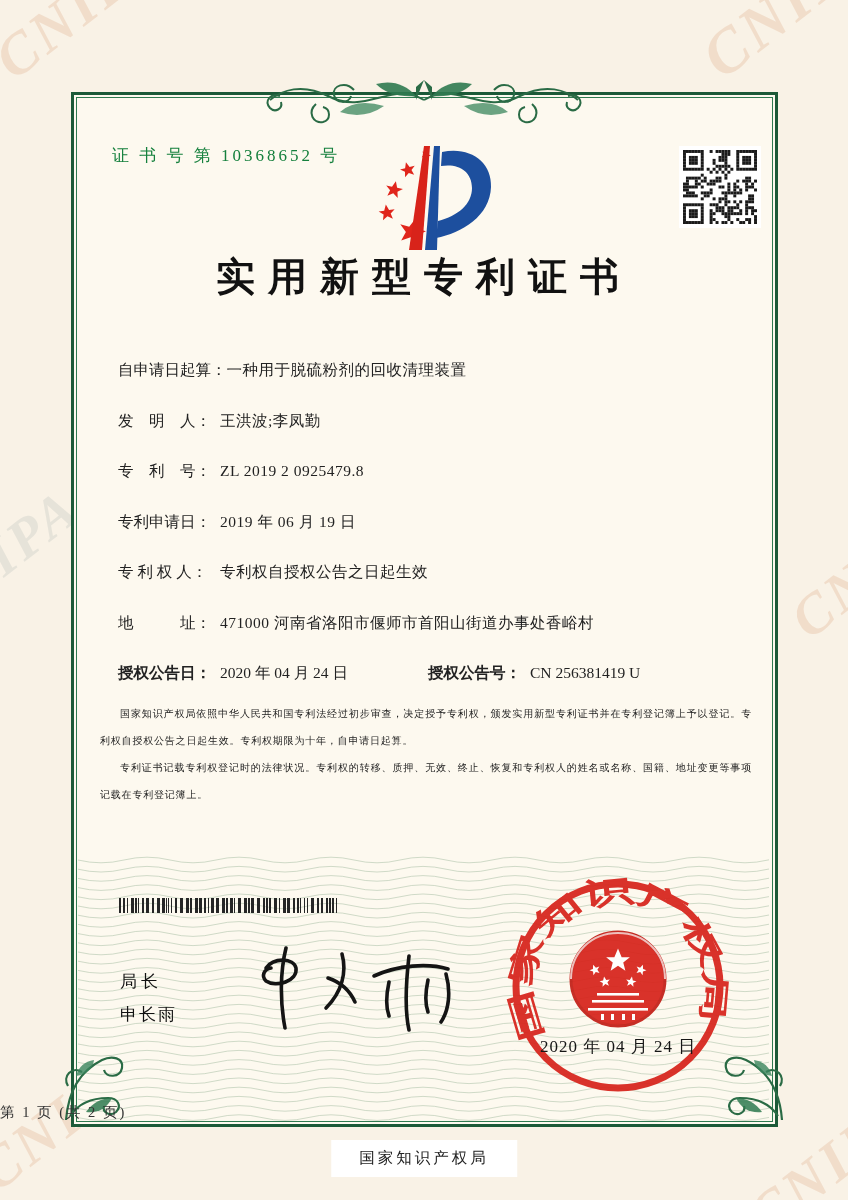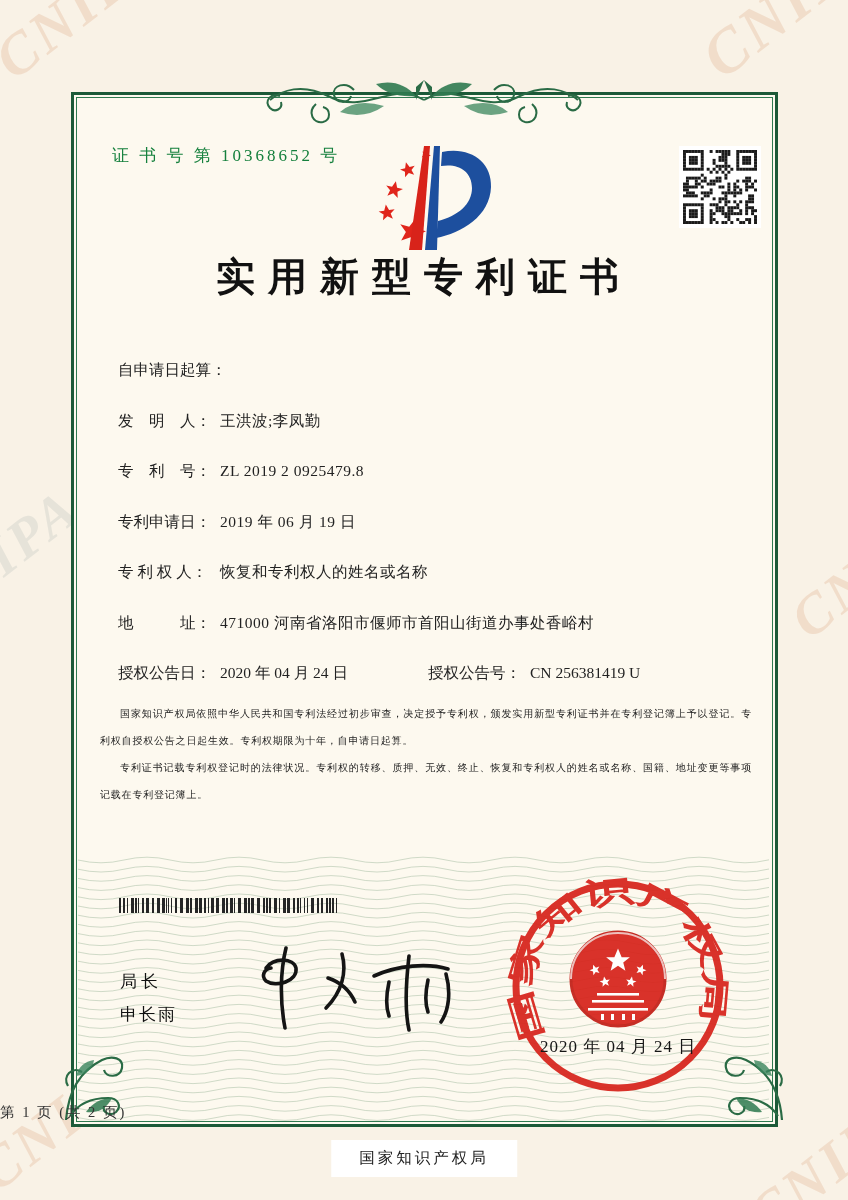--- a/index.html
+++ b/index.html
@@ -28,21 +28,21 @@
   .qr{position:absolute;left:679px;top:146px;width:82px;height:82px;background:#ffffff;padding:4px;box-sizing:border-box;}
 
   .title{position:absolute;left:0;top:250px;width:848px;text-align:center;
          font-size:39px;font-weight:bold;color:#111;letter-spacing:13px;}
 
   .fields{position:absolute;left:118px;top:356px;width:620px;font-size:15.5px;color:#222;}
   .frow{display:flex;margin-bottom:22.5px;line-height:28px;}
   .flabel{flex:0 0 102px;white-space:nowrap;}
   .fvalue{white-space:nowrap;letter-spacing:0.5px;}
   .grant-row{display:flex;line-height:28px;}
-  .grant-row .flabel2{flex:0 0 102px;white-space:nowrap;}
+  .grant-row .flabel2{flex:0 0 102px;white-space:nowrap;font-weight:bold;}
   .grant-row .gv1{flex:0 0 208px;white-space:nowrap;}
 
   .paras{position:absolute;left:100px;top:700px;width:652px;font-size:10px;
          color:#1e1e1e;line-height:27px;text-align:justify;letter-spacing:0.8px;}
   .paras p{margin:0;text-indent:2em;}
 
   .barcode{position:absolute;left:119px;top:898px;width:220px;height:15px;display:flex;align-items:stretch;}
   .barcode div{height:100%;}
 
   .officer-title{position:absolute;left:120px;top:970px;font-size:17px;color:#111;letter-spacing:4px;}
@@ -450,36 +450,37 @@
         <rect x="59.20" y="71.04" width="2.96" height="2.96" fill="#1a1a1a"></rect>
         <rect x="65.12" y="71.04" width="2.96" height="2.96" fill="#1a1a1a"></rect>
         <rect x="71.04" y="71.04" width="2.96" height="2.96" fill="#1a1a1a"></rect>
       </svg></div>
 
   <div class="title">实用新型专利证书</div>
 
   <div class="fields">
     <div class="frow">
       <span class="flabel">自申请日起算：</span>
+      <span class="fvalue">一种用于脱硫粉剂的回收清理装置</span>
     </div>
     <div class="frow">
       <span class="flabel">发　明　人：</span>
       <span class="fvalue">王洪波;李凤勤</span>
     </div>
     <div class="frow">
       <span class="flabel">专　利　号：</span>
       <span class="fvalue">ZL 2019 2 0925479.8</span>
     </div>
     <div class="frow">
       <span class="flabel">专利申请日：</span>
       <span class="fvalue">2019 年 06 月 19 日</span>
     </div>
     <div class="frow">
       <span class="flabel">专 利 权 人：</span>
-      <span class="fvalue">恢复和专利权人的姓名或名称</span>
+      <span class="fvalue">专利权自授权公告之日起生效</span>
     </div>
     <div class="frow">
       <span class="flabel">地　　　址：</span>
       <span class="fvalue">471000 河南省洛阳市偃师市首阳山街道办事处香峪村</span>
     </div>
     <div class="grant-row">
       <span class="flabel2">授权公告日：</span>
       <span class="gv1">2020 年 04 月 24 日</span>
       <span class="flabel2">授权公告号：</span>
       <span>CN 256381419 U</span>

